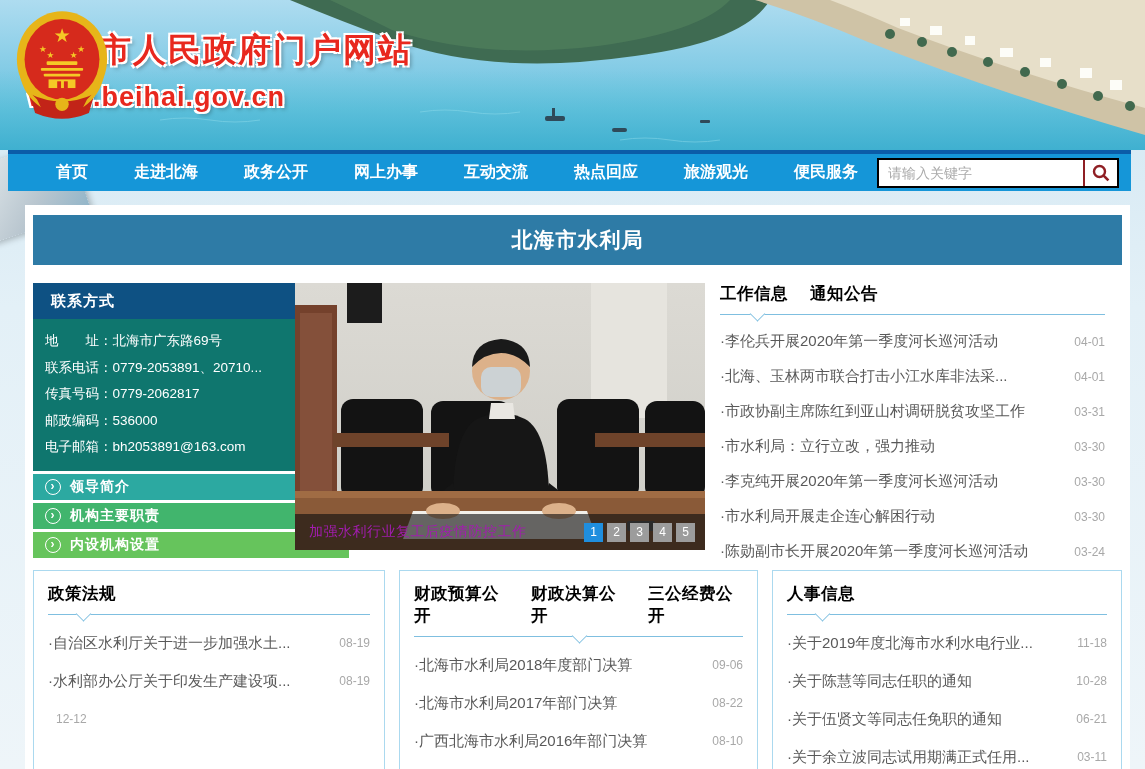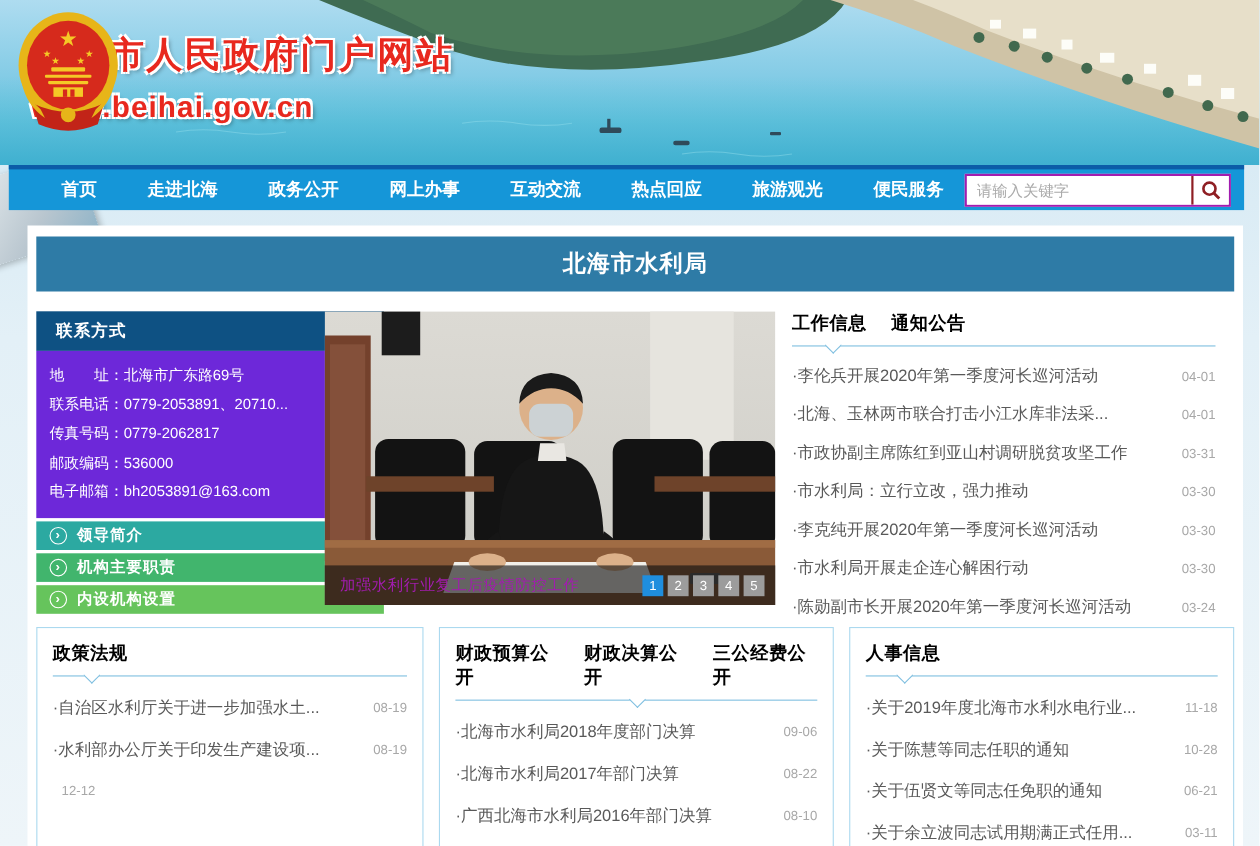--- a/index.html
+++ b/index.html
@@ -21,36 +21,36 @@
   .brand-text{margin-left:14px;padding-top:22px;}
   .site-title{font-size:33px;font-weight:bold;color:#e8281e;letter-spacing:2px;
     text-shadow:-2px -2px 0 #fff,2px -2px 0 #fff,-2px 2px 0 #fff,2px 2px 0 #fff,3px 3px 4px rgba(0,0,0,.35);}
   .site-url{margin-top:9px;font-size:27px;font-weight:bold;color:#e8281e;letter-spacing:1px;
     text-shadow:-2px -2px 0 #fff,2px -2px 0 #fff,-2px 2px 0 #fff,2px 2px 0 #fff,3px 3px 4px rgba(0,0,0,.35);}
   
   .nav{position:absolute;top:150px;left:8px;width:1123px;height:41px;background:#1596d8;
     border-top:4px solid #0b5ca8;display:flex;align-items:center;padding-left:48px;}
   .nav-item{color:#fff;font-size:16px;font-weight:bold;text-decoration:none;margin-right:46px;cursor:pointer;white-space:nowrap;}
   .search{position:absolute;right:12px;top:4px;width:242px;height:30px;background:#fff;
-    border:2px solid #a21caf;display:flex;align-items:stretch;}
+    border:2px solid #000000;display:flex;align-items:stretch;}
   .search input{flex:1;border:none;outline:none;padding:0 9px;font-size:14px;color:#666;min-width:0;
     font-family:"Liberation Sans","DejaVu Sans",sans-serif;}
   .search input::placeholder{color:#aaa;}
   .search-btn{width:34px;background:#fff;border:none;border-left:2px solid #8f1f24;cursor:pointer;
     display:flex;align-items:center;justify-content:center;}
   
   .content{position:absolute;top:205px;left:25px;width:1105px;height:564px;background:#fff;overflow:hidden;}
   .page-title-bar{position:absolute;left:8px;top:10px;width:1089px;height:50px;background:#2e7ba6;
     color:#fff;font-size:21px;font-weight:bold;text-align:center;line-height:50px;letter-spacing:1px;}
   .main-row{position:absolute;left:8px;top:78px;width:1089px;height:270px;}
   
   .contact{position:absolute;left:0;top:0;width:316px;}
   .contact-header{height:36px;line-height:36px;background:#0e5183;color:#fff;font-size:15px;
     font-weight:bold;padding-left:18px;letter-spacing:1px;}
-  .contact-body{background:#6d28d9;color:#fff;font-size:13.5px;padding:9px 12px 10px;}
+  .contact-body{background:#0f766e;color:#fff;font-size:13.5px;padding:9px 12px 10px;}
   .contact-body div{line-height:26.5px;white-space:nowrap;overflow:hidden;}
   .quick-link{height:26px;margin-top:3px;display:flex;align-items:center;color:#fff;
     font-size:14px;font-weight:bold;padding-left:12px;cursor:pointer;letter-spacing:1px;}
   .ql-icon{display:inline-block;width:16px;height:16px;border:1px solid #fff;border-radius:50%;
     text-align:center;line-height:13px;font-size:12px;margin-right:9px;font-weight:bold;}
   .ql-1{background:#2ca9a1;} .ql-2{background:#41b56d;} .ql-3{background:#66c45c;}
   
   .carousel{position:absolute;left:262px;top:0;width:410px;height:267px;overflow:hidden;}
   .caption-bar{position:absolute;left:0;bottom:0;width:100%;height:36px;background:rgba(15,15,15,.62);
     display:flex;align-items:center;justify-content:space-between;padding:0 10px 0 14px;}

